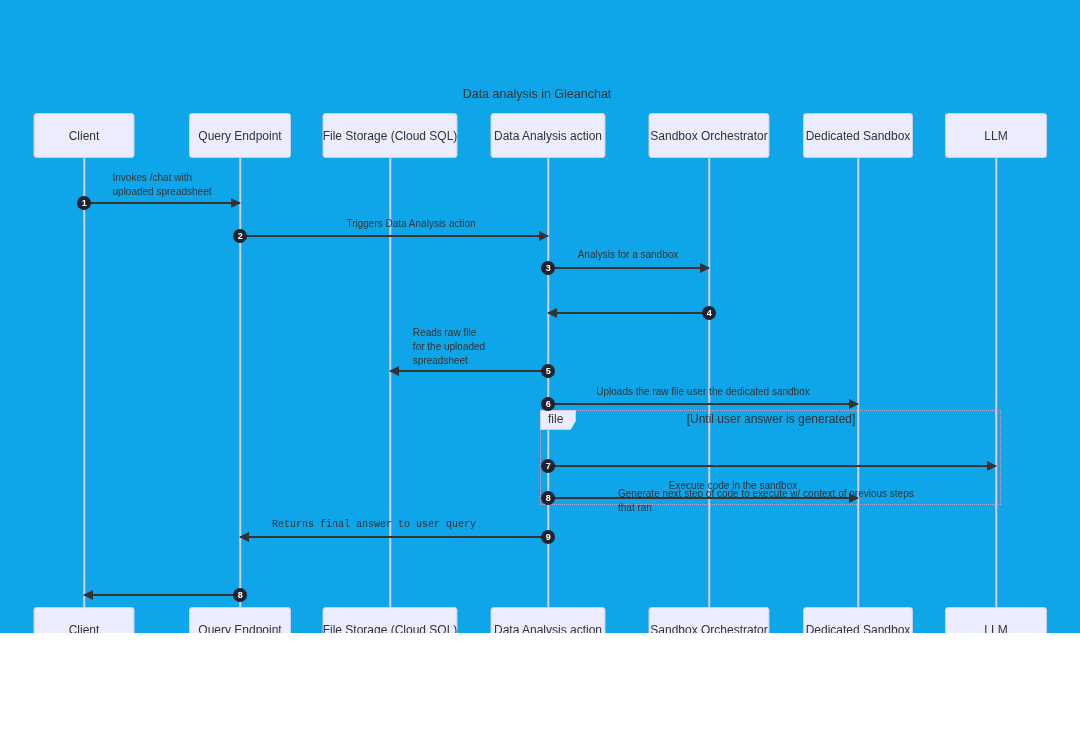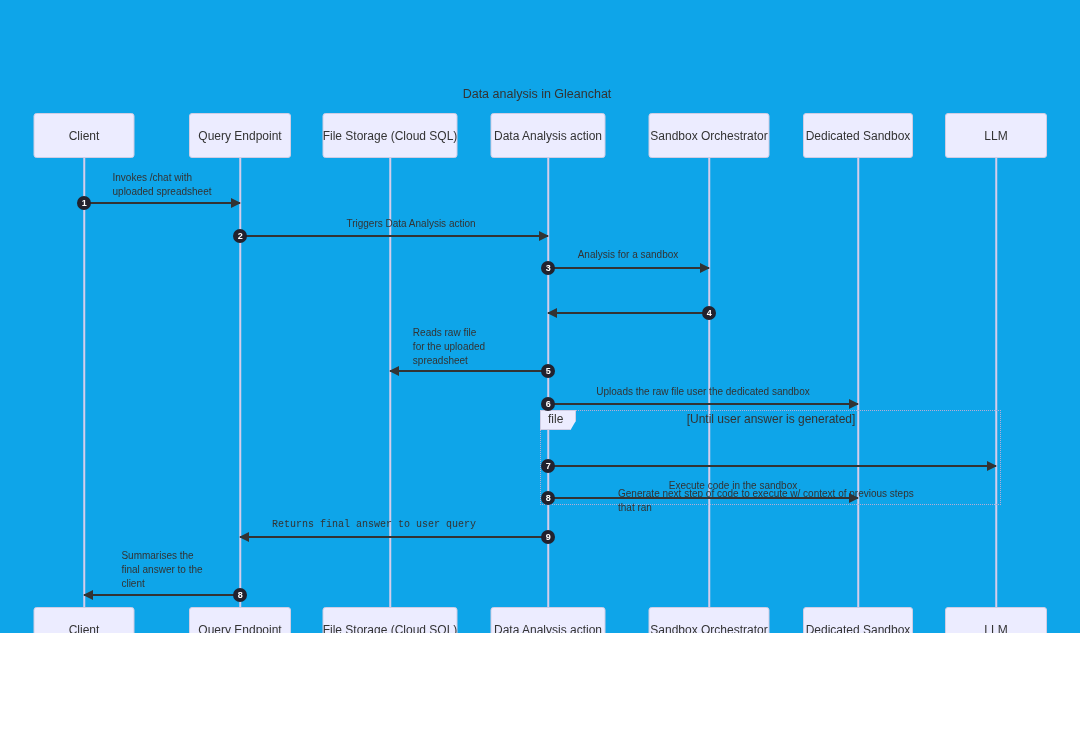--- a/index.html
+++ b/index.html
@@ -144,21 +144,18 @@
       <i class="ahead-r"></i>
     </div>
   <div class="seqn" style="left:548px; top:498px;">8</div>
 
   <div class="mlabel" style="left:374px; top:518px;font-family:Liberation Mono, monospace;">Returns final answer to user query</div>
   <div class="aline" style="left:240px; top:536px; width:308px;">
       <i class="ahead-l"></i>
     </div>
   <div class="seqn" style="left:548px; top:537px;">9</div>
 
-  <div class="mlabel" style="left:162px; top:549px;">Summarises the
-final answer to the
-client</div>
   <div class="aline" style="left:84px; top:594px; width:156px;">
       <i class="ahead-l"></i>
     </div>
   <div class="seqn" style="left:240px; top:595px;">8</div>
 
 </div>
 
 </body></html>

